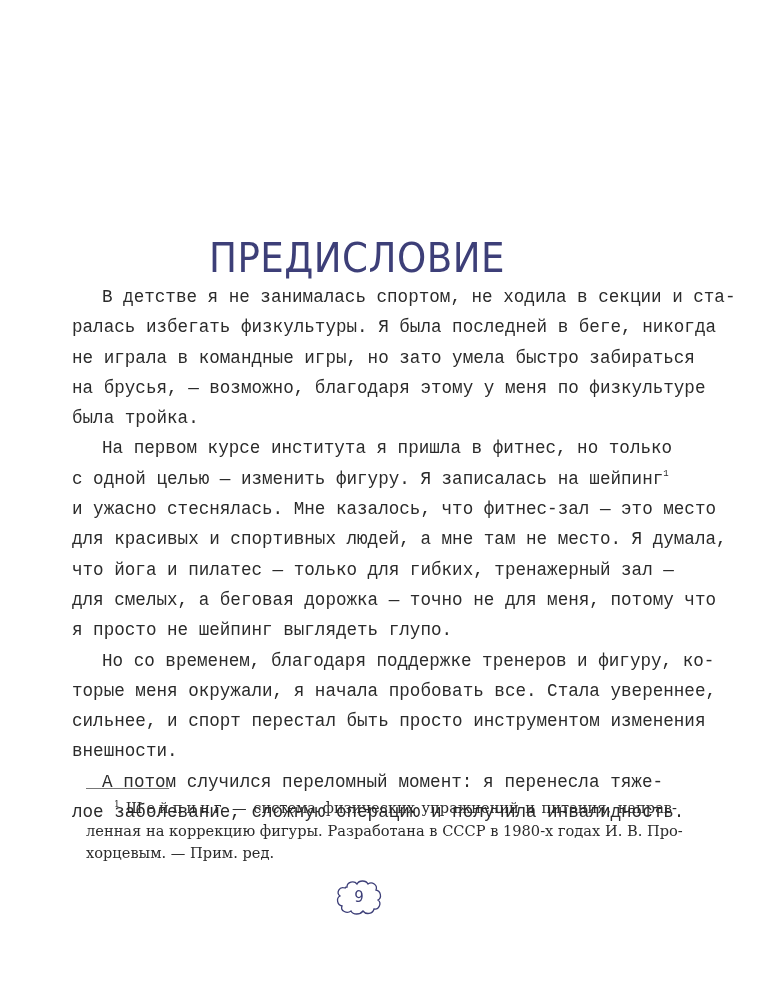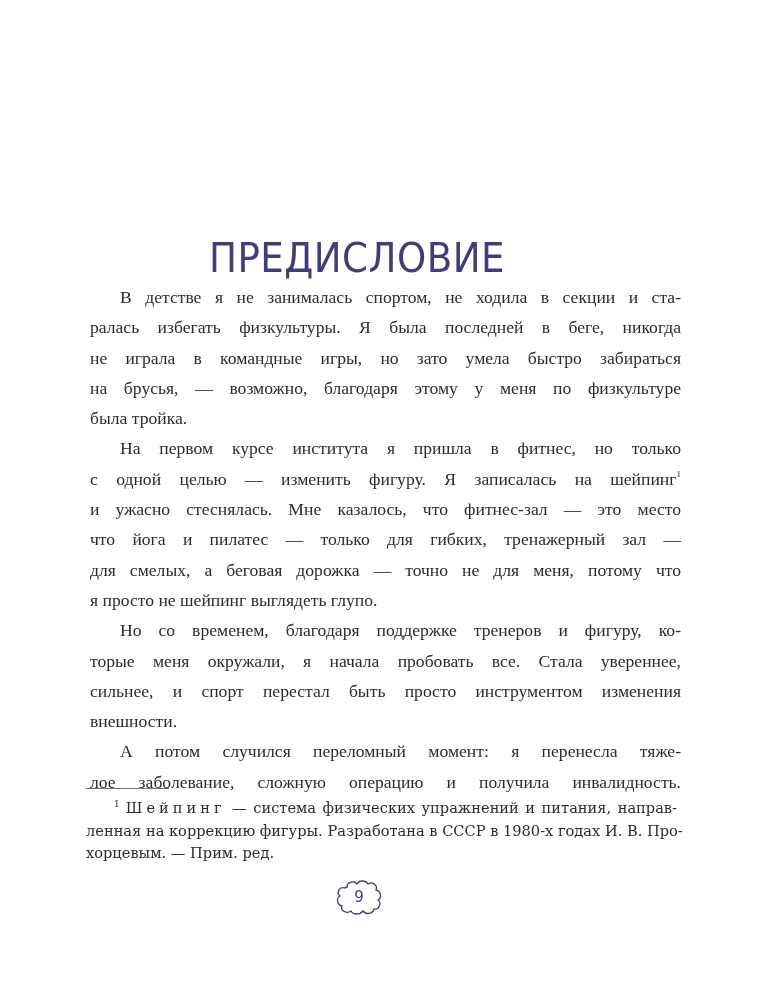--- a/index.html
+++ b/index.html
@@ -30,24 +30,24 @@
       font-weight: normal;
       font-size: 40px;
       letter-spacing: 0.5px;
       color: #3d3f78;
       line-height: 50px;
       transform: scaleX(0.93);
       transform-origin: 357px 0;
     }
     .body-text {
       position: absolute;
-      left: 90px;
+      left: 72px;
       top: 282px;
       width: 591px;
-      font-family: Liberation Serif, serif;
+      font-family: Liberation Mono, monospace;
       font-size: 17.6px;
       line-height: 30.3px;
       color: #2b2b2b;
     }
     .body-text .line {
       display: block;
       text-align: justify;
       text-align-last: justify;
       white-space: nowrap;
     }
@@ -142,20 +142,21 @@
       <span class="line">ралась избегать физкультуры. Я была последней в беге, никогда</span>
       <span class="line">не играла в командные игры, но зато умела быстро забираться</span>
       <span class="line">на брусья, — возможно, благодаря этому у меня по физкультуре</span>
       <span class="line last">была тройка.</span>
     </div>
 
     <div class="para">
       <span class="line">На первом курсе института я пришла в фитнес, но только</span>
       <span class="line"><span>с одной целью — изменить фигуру. Я записалась на шейпинг</span><sup class="ref">1</sup></span>
       <span class="line">и ужасно стеснялась. Мне казалось, что фитнес-зал — это место</span>
+      <span class="line">для красивых и спортивных людей, а мне там не место. Я думала,</span>
       <span class="line">что йога и пилатес — только для гибких, тренажерный зал —</span>
       <span class="line">для смелых, а беговая дорожка — точно не для меня, потому что</span>
       <span class="line last">я просто не шейпинг выглядеть глупо.</span>
     </div>
 
     <div class="para">
       <span class="line">Но со временем, благодаря поддержке тренеров и фигуру, ко-</span>
       <span class="line">торые меня окружали, я начала пробовать все. Стала увереннее,</span>
       <span class="line">сильнее, и спорт перестал быть просто инструментом изменения</span>
       <span class="line last">внешности.</span>

